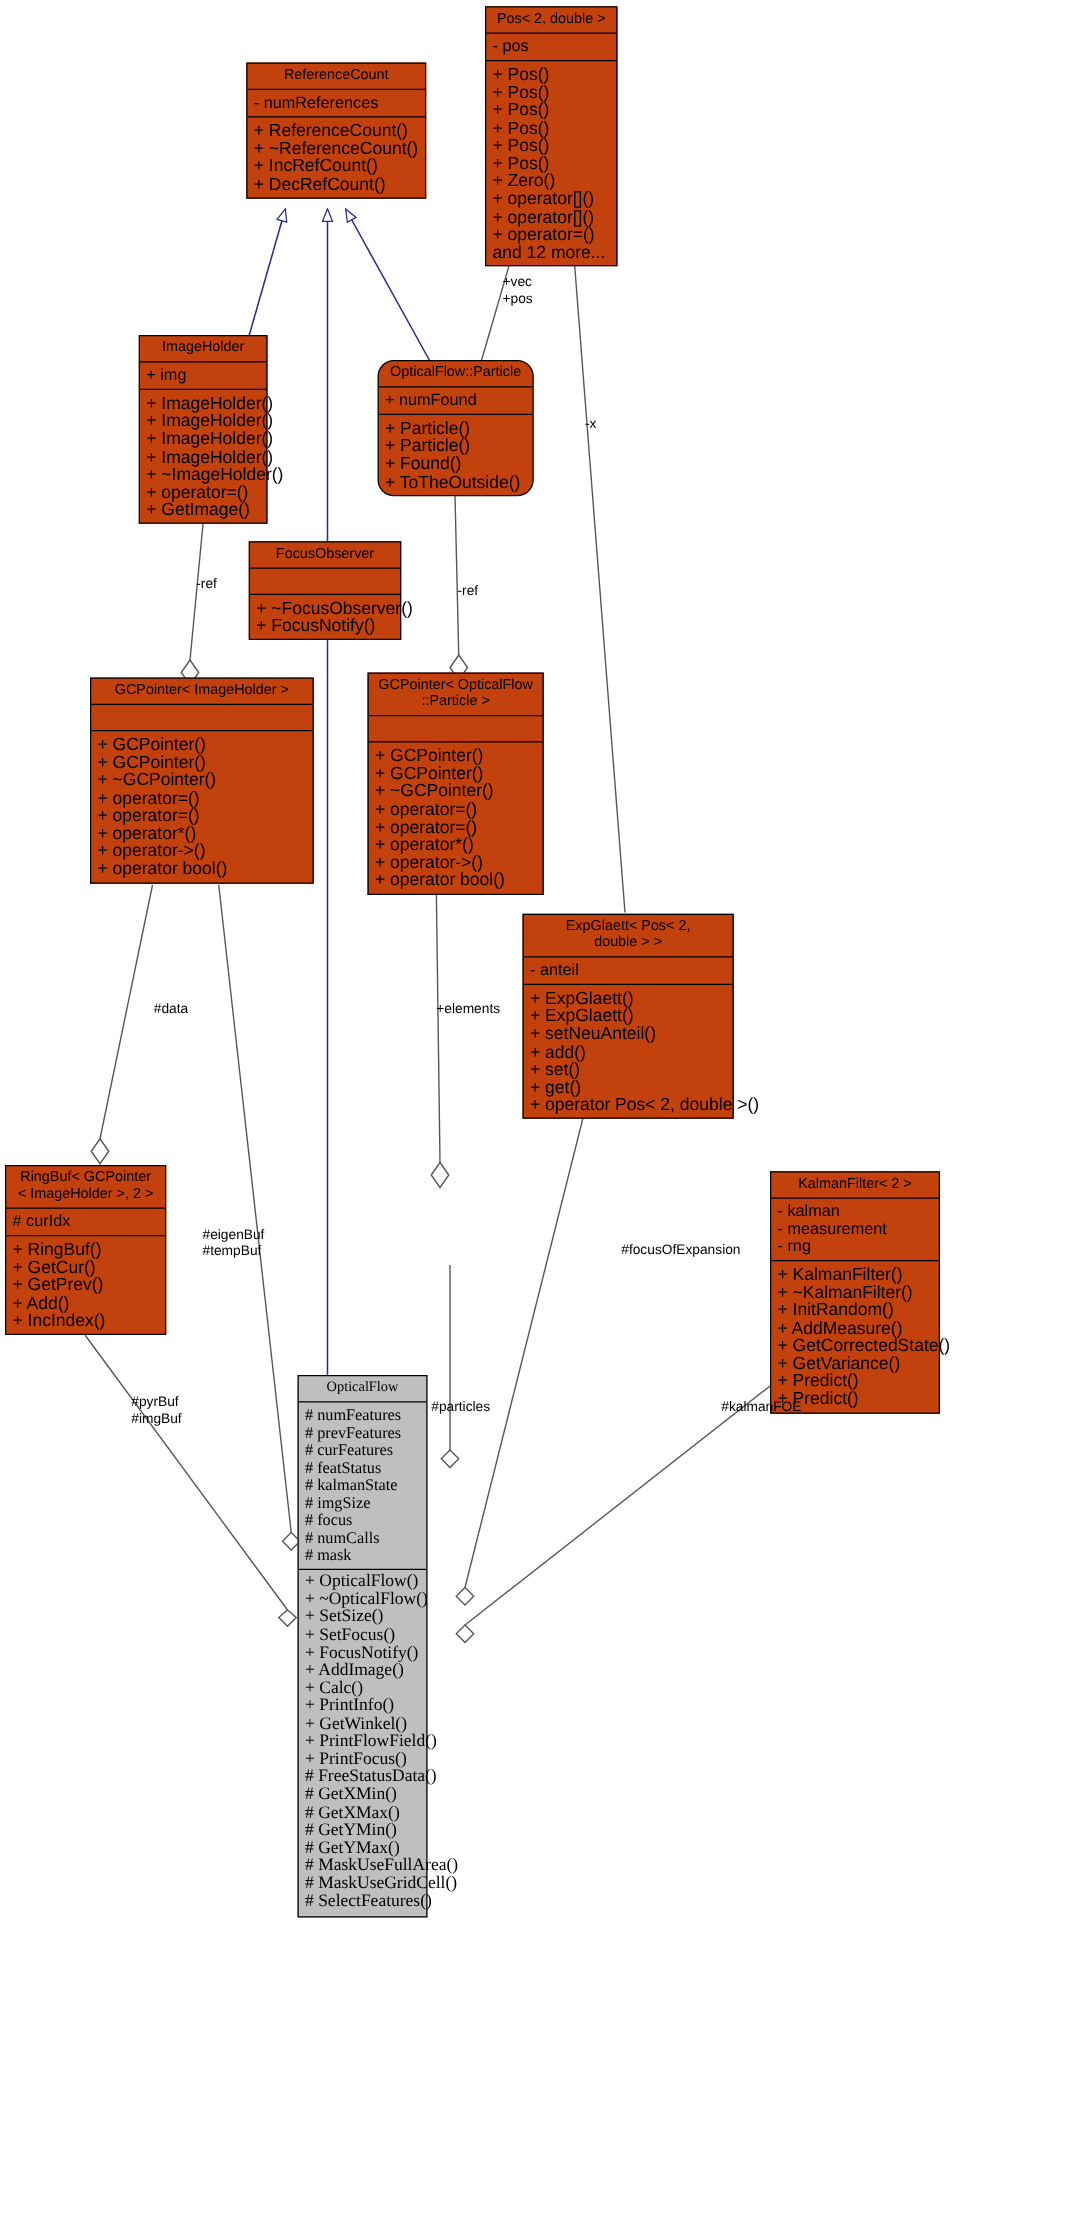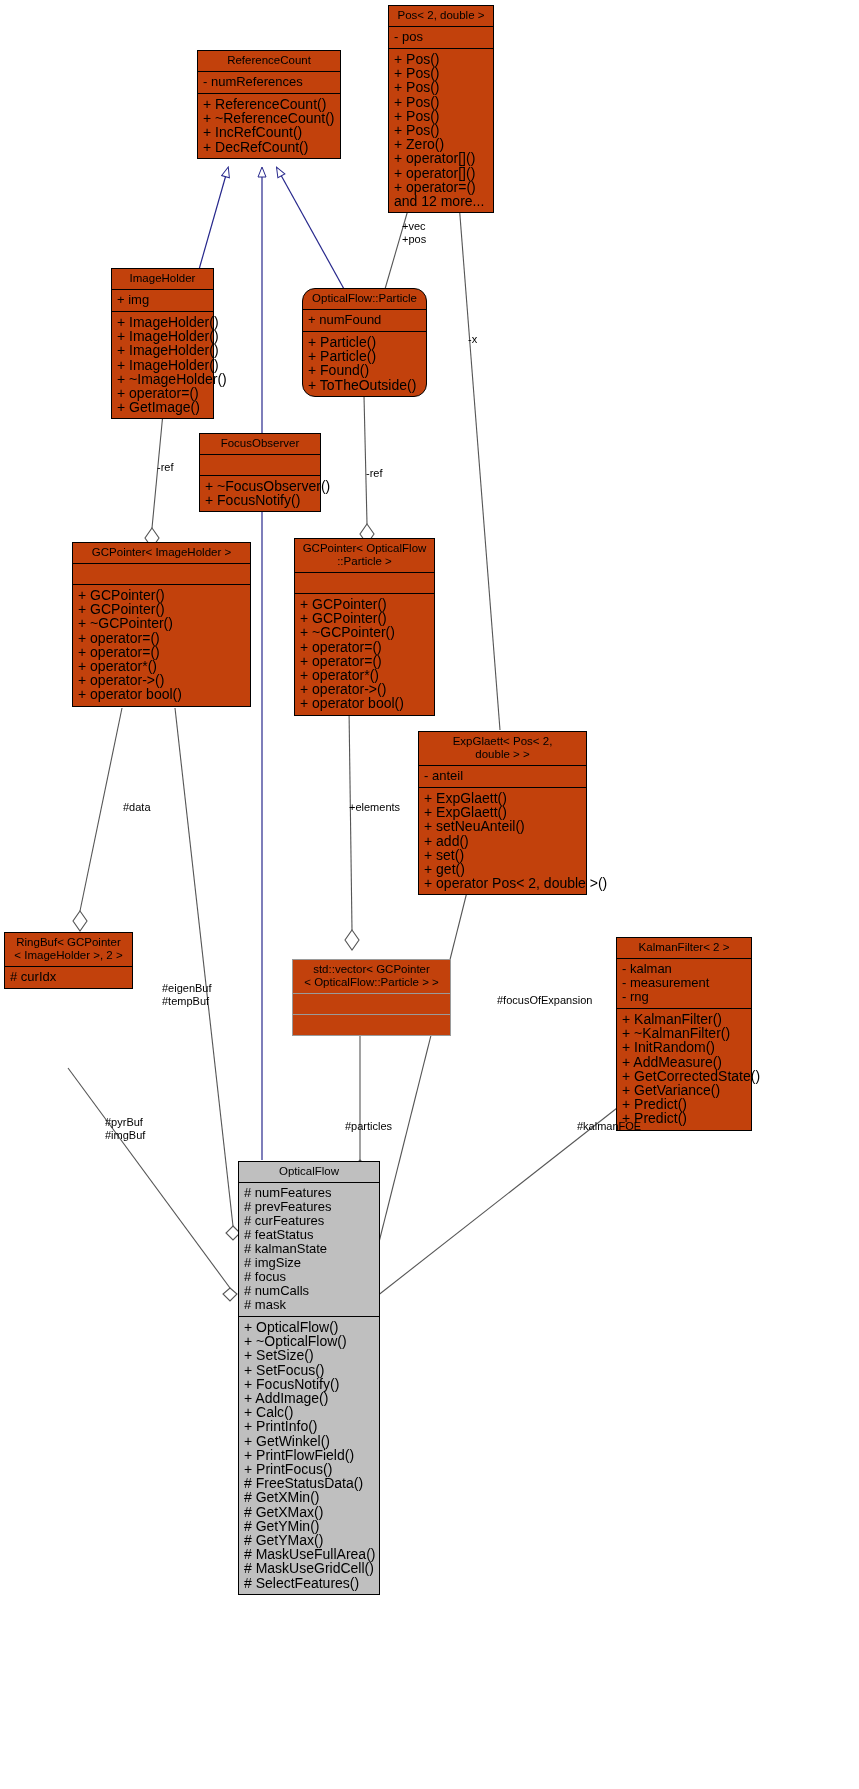--- a/index.html
+++ b/index.html
@@ -199,51 +199,50 @@
   </div>
 
   <div class="node" style="left:4px;top:932px;width:129px;">
     <div class="sec title">
       <div class="row">RingBuf&lt; GCPointer</div>
       <div class="row">&lt; ImageHolder &gt;, 2 &gt;</div>
     </div>
     <div class="sec attrs">
       <div class="row"># curIdx</div>
     </div>
-  </div>
-
-  <div class="node" style="left:292px;top:959px;width:159px;border-color:#9a9a9a;">
-    <div class="sec title" style="border-color:#9a9a9a;">
-      <div class="row">std::vector&lt; GCPointer</div>
-      <div class="row">&lt; OpticalFlow::Particle &gt; &gt;</div>
-    </div>
-    <div class="sec attrs empty" style="border-color:#9a9a9a;"></div>
-    <div class="sec ops empty"></div>
-  </div>
+    <div class="sec ops">
+      <div class="row">+ RingBuf()</div>
+      <div class="row">+ GetCur()</div>
+      <div class="row">+ GetPrev()</div>
+      <div class="row">+ Add()</div>
+      <div class="row">+ IncIndex()</div>
+    </div>
+  </div>
+
 
   <div class="node" style="left:616px;top:937px;width:136px;">
     <div class="sec title">KalmanFilter&lt; 2 &gt;</div>
     <div class="sec attrs">
       <div class="row">- kalman</div>
       <div class="row">- measurement</div>
       <div class="row">- rng</div>
     </div>
     <div class="sec ops">
       <div class="row">+ KalmanFilter()</div>
       <div class="row">+ ~KalmanFilter()</div>
       <div class="row">+ InitRandom()</div>
       <div class="row">+ AddMeasure()</div>
       <div class="row">+ GetCorrectedState()</div>
       <div class="row">+ GetVariance()</div>
       <div class="row">+ Predict()</div>
       <div class="row">+ Predict()</div>
     </div>
   </div>
 
-  <div class="node filled" style="left:238px;top:1161px;width:142px;">
+  <div class="node filled" style="left:238px;top:1100px;width:104px;font-family:Liberation Serif, serif;">
     <div class="sec title">OpticalFlow</div>
     <div class="sec attrs">
       <div class="row"># numFeatures</div>
       <div class="row"># prevFeatures</div>
       <div class="row"># curFeatures</div>
       <div class="row"># featStatus</div>
       <div class="row"># kalmanState</div>
       <div class="row"># imgSize</div>
       <div class="row"># focus</div>
       <div class="row"># numCalls</div>

